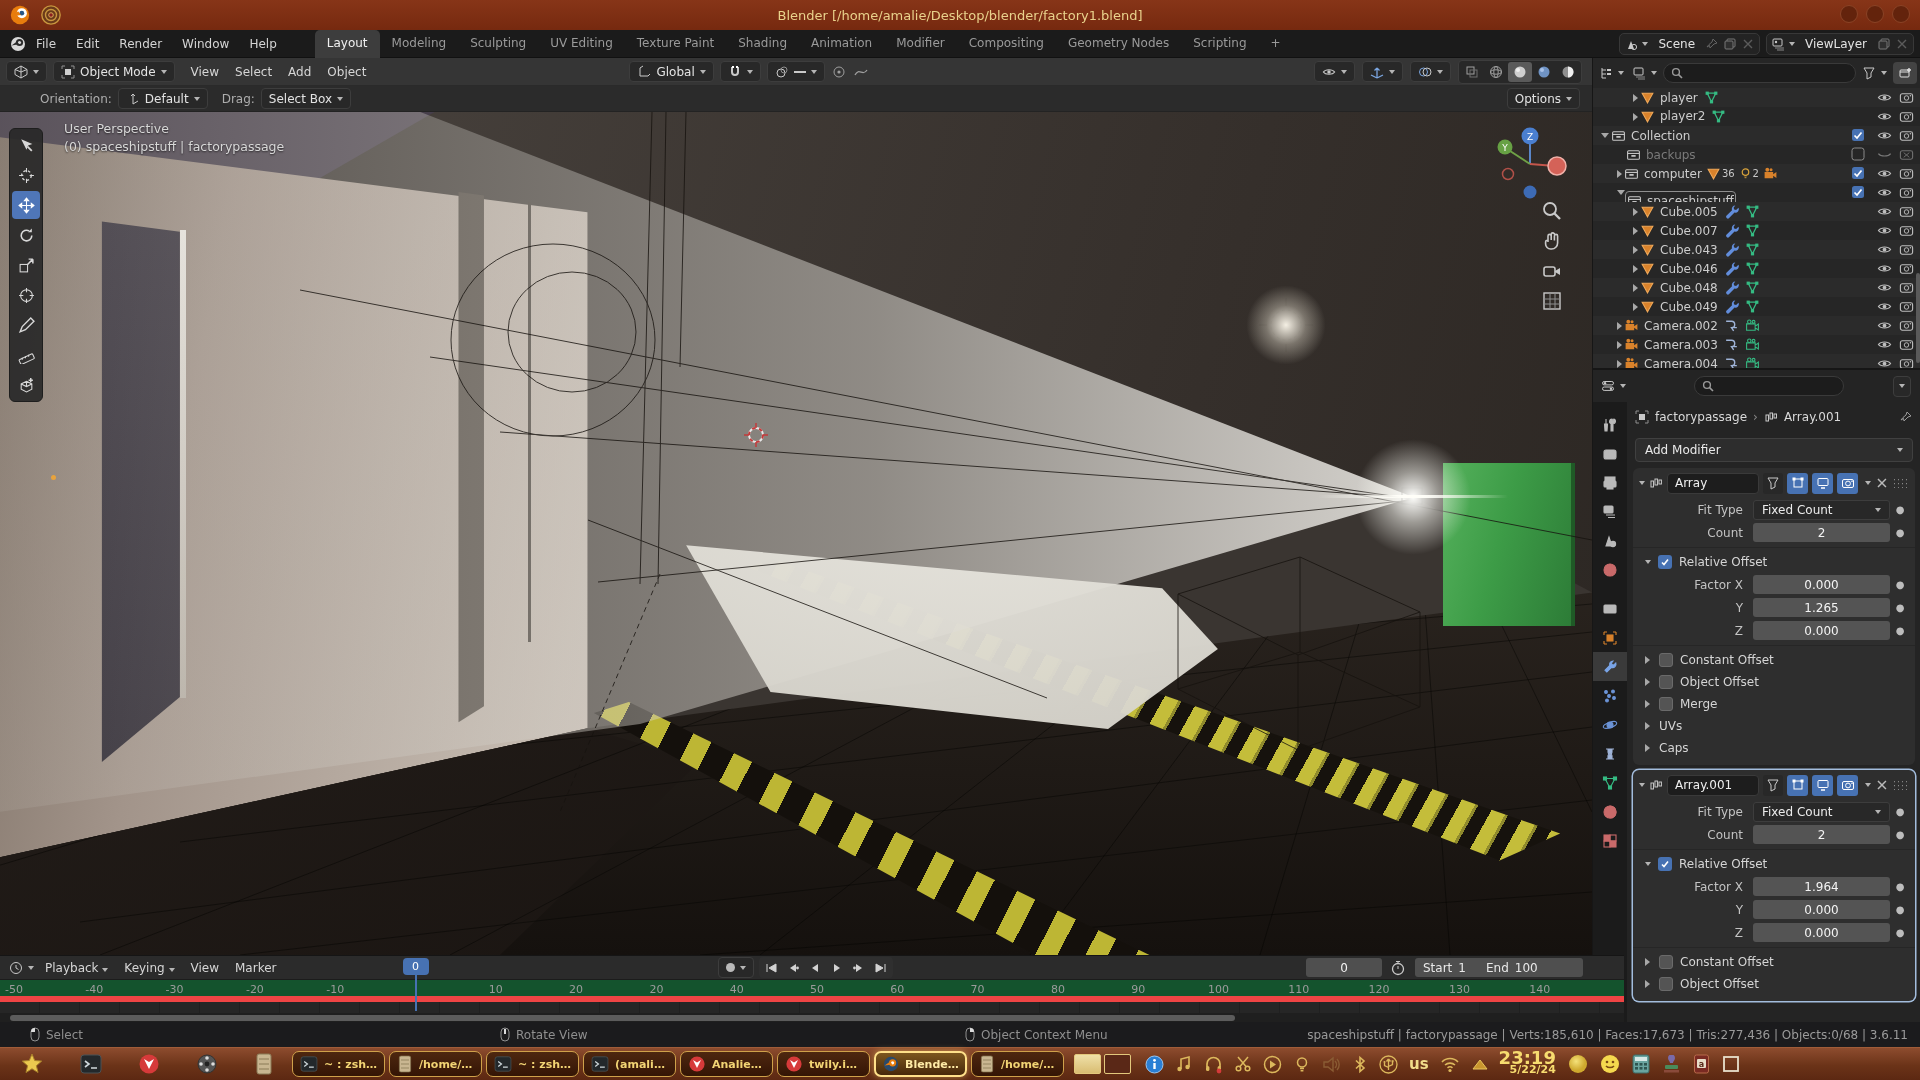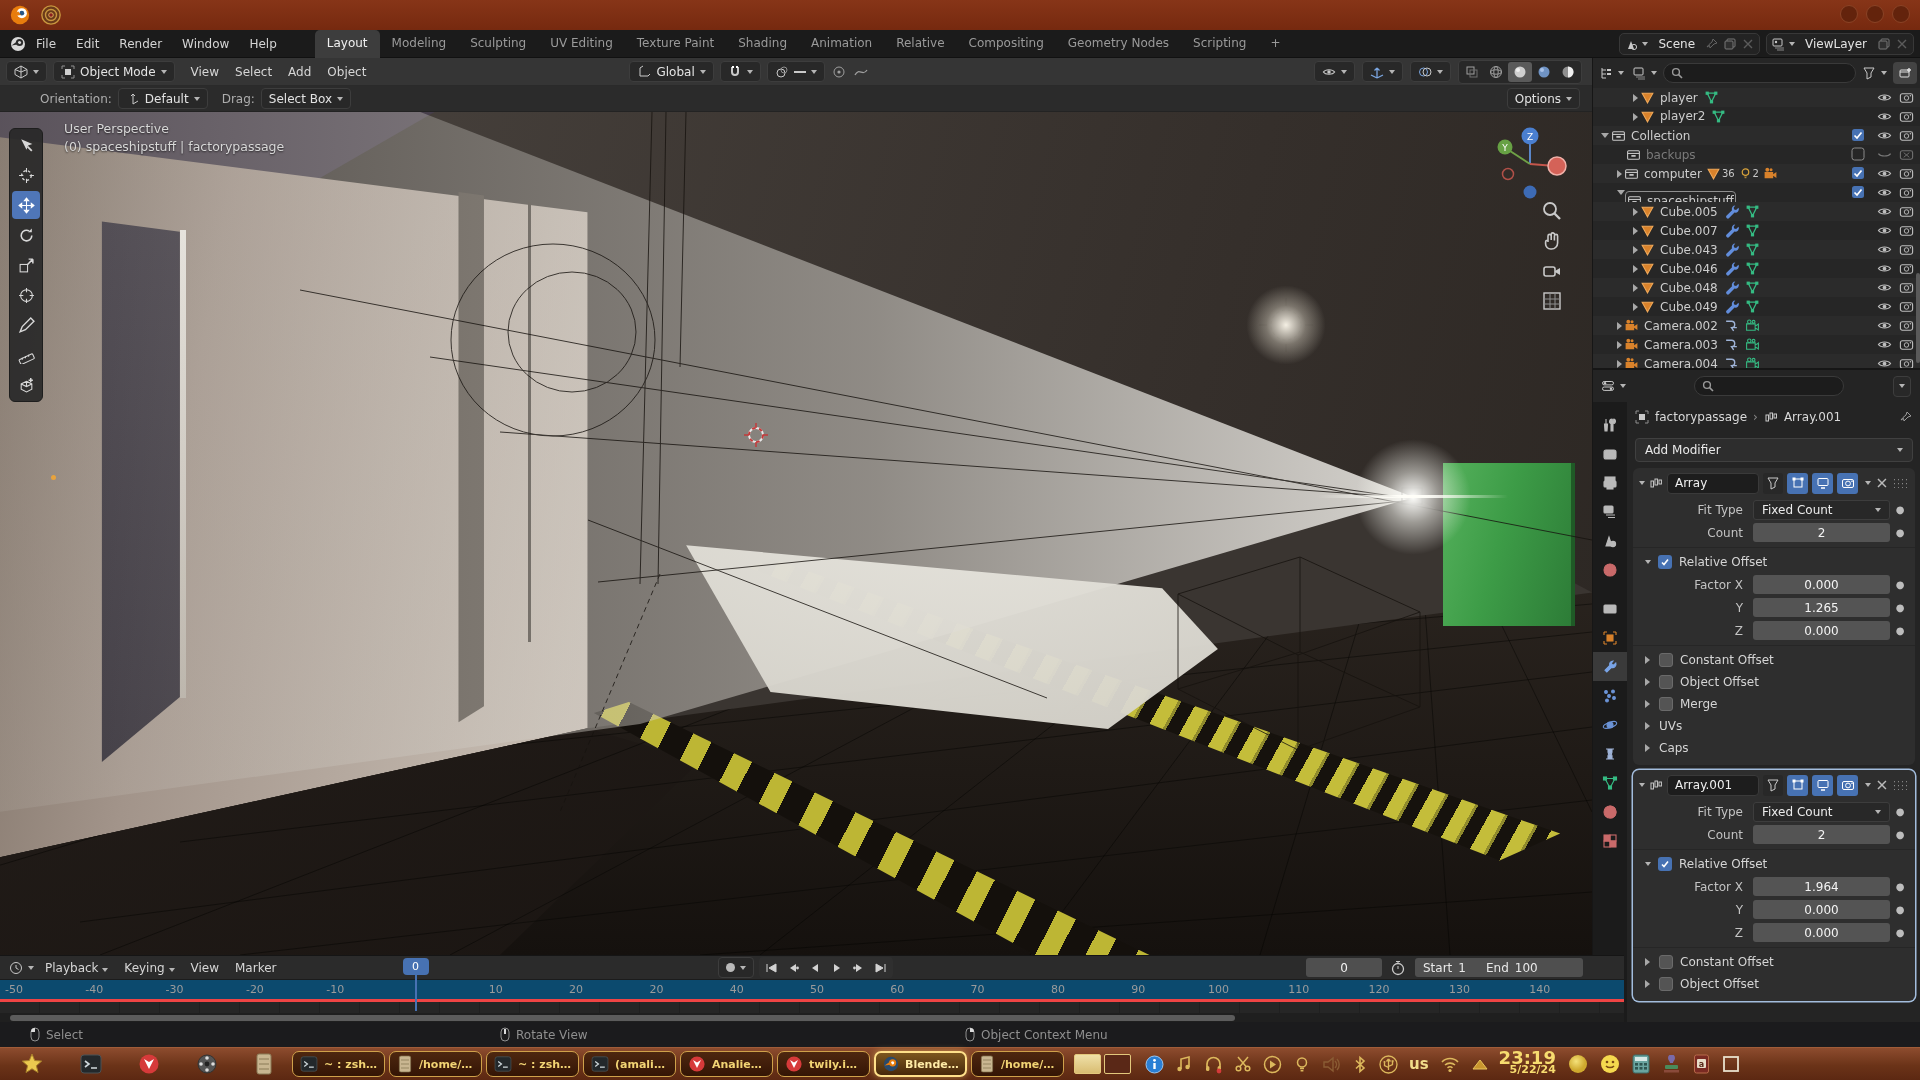--- a/index.html
+++ b/index.html
@@ -132,21 +132,21 @@
   .pdrop .chev { margin-left:auto; }
   .pdot { width:14px; text-align:center; color:#bdbdbd; font-size:10px; margin-left:3px; }
   .sect { display:flex; align-items:center; height:22px; padding-left:12px; gap:7px; color:#d5d5d5; }
   .cbx { width:14px; height:14px; border-radius:3px; background:#4772b3; display:flex; align-items:center; justify-content:center; }
   .cbx.off { background:#545454; border:1px solid #6a6a6a; }
   .subsep { height:1px; background:#262626; margin:3px 0; }
 
   
   #timeline { position:absolute; left:0; top:955px; width:1624px; height:67px; background:#232323; border-top:1px solid #151515; }
   #tl-header { position:relative; height:24px; display:flex; align-items:center; background:#2b2b2b; border-bottom:1px solid #1c1c1c; }
-  #tl-ruler { position:relative; height:22px; background:#0c4a6e; border-bottom:3px solid #ef4444; }
+  #tl-ruler { position:relative; height:22px; background:#14532d; border-bottom:6px solid #ef4444; }
   .tick { position:absolute; top:3px; width:40px; margin-left:-20px; text-align:center; color:#9b9b9b; font-size:11px; }
   #tl-tracks { position:relative; height:11px; background:repeating-linear-gradient(90deg,#262626 0 39px,#202020 39px 40px); }
   #tl-scroll { position:relative; height:10px; background:#1f1f1f; }
   #tl-thumb { position:absolute; left:10px; top:2px; width:1225px; height:6px; background:#5c5c5c; border-radius:3px; }
   #playhead-badge { position:absolute; top:2px; width:26px; height:17px; margin-left:-13px; background:#4772b3; border-radius:4px;
     color:#fff; text-align:center; line-height:17px; font-size:11px; }
   #playhead-line { position:absolute; top:19px; width:2px; height:36px; background:#4772b3; margin-left:-1px; }
   .transport { display:flex; gap:2px; background:#2f2f2f; border-radius:4px; padding:2px; }
   .tbtn { width:20px; height:17px; display:flex; align-items:center; justify-content:center; color:#d2d2d2; }
   .tl-field { background:#4f4f4f; border-radius:3px; height:19px; display:flex; align-items:center; justify-content:center; color:#f2f2f2; }
@@ -185,20 +185,21 @@
         <circle cx="12" cy="12" r="10" fill="#e87d0d"></circle>
         <circle cx="14" cy="10" r="5.5" fill="#fff"></circle>
         <circle cx="14" cy="10" r="2.6" fill="#265787"></circle>
         <path d="M2 14 L10 8 l3 4 z" fill="#e87d0d"></path>
       </svg>
     <svg class="tb-ico" viewBox="0 0 24 24">
         <circle cx="12" cy="12" r="10" fill="#6b3a1a" stroke="#c9973f" stroke-width="1.5"></circle>
         <circle cx="12" cy="12" r="6" fill="none" stroke="#c9973f" stroke-width="1.5"></circle>
         <circle cx="12" cy="12" r="2.5" fill="#8a1f1f" stroke="#e0b65c"></circle>
       </svg>
+    <div class="ttl">Blender [/home/amalie/Desktop/blender/factory1.blend]</div>
     <div id="win-btns">
       <div class="winbtn"></div>
       <div class="winbtn"></div>
       <div class="winbtn"></div>
     </div>
   </div>
 
   <div id="menubar">
     <svg class="icon16" style="margin-left:10px" viewBox="0 0 16 16">
         <circle cx="8" cy="8" r="7" fill="#d8d8d8"></circle>
@@ -208,21 +209,21 @@
       </svg>
     <div id="menu-items"><span class="menu-item">File</span><span class="menu-item">Edit</span><span class="menu-item">Render</span><span class="menu-item">Window</span><span class="menu-item">Help</span></div>
     <div id="ws-tabs">
         <span class="ws-tab active">Layout</span>
         <span class="ws-tab">Modeling</span>
         <span class="ws-tab">Sculpting</span>
         <span class="ws-tab">UV Editing</span>
         <span class="ws-tab">Texture Paint</span>
         <span class="ws-tab">Shading</span>
         <span class="ws-tab">Animation</span>
-        <span class="ws-tab">Relative</span>
+        <span class="ws-tab">Modifier</span>
         <span class="ws-tab">Compositing</span>
         <span class="ws-tab">Geometry Nodes</span>
         <span class="ws-tab">Scripting</span>
         <span class="ws-tab">+</span>
       </div>
     <div id="topbar-right">
       <div class="selector">
         <svg class="icon14" viewBox="0 0 14 14">
             <path d="M4 12 L7 4 l3 8z" fill="#c9c9c9"></path>
             <circle cx="10" cy="10" r="2.6" fill="none" stroke="#c9c9c9"></circle>
@@ -1592,20 +1593,21 @@
     <div id="tl-tracks"></div>
     <div id="tl-scroll">
         <div id="tl-thumb"></div>
       </div>
     <div id="playhead-badge" style="left: 415.5px;">0</div>
     <div id="playhead-line" style="left: 415.5px;"></div>
   </div>
 
   <div id="statusbar">
     <div id="status-hints"></div>
+    <div id="status-stats">spaceshipstuff | factorypassage | Verts:185,610 | Faces:17,673 | Tris:277,436 | Objects:0/68 | 3.6.11</div>
   <div class="hint" style="left: 30px;">
         <svg width="10" height="15" viewBox="0 0 10 15">
           <rect x="1" y="1" width="8" height="13" rx="4" fill="none" stroke="#8f8f8f"></rect>
           <path d="M1 5 a4 4 0 0 1 4-4 v4z" fill="#dcdcdc"></path>
         </svg>
         <span>Select</span>
       </div>
       <div class="hint" style="left: 500px;">
         <svg width="10" height="15" viewBox="0 0 10 15">
           <rect x="1" y="1" width="8" height="13" rx="4" fill="none" stroke="#8f8f8f"></rect>

